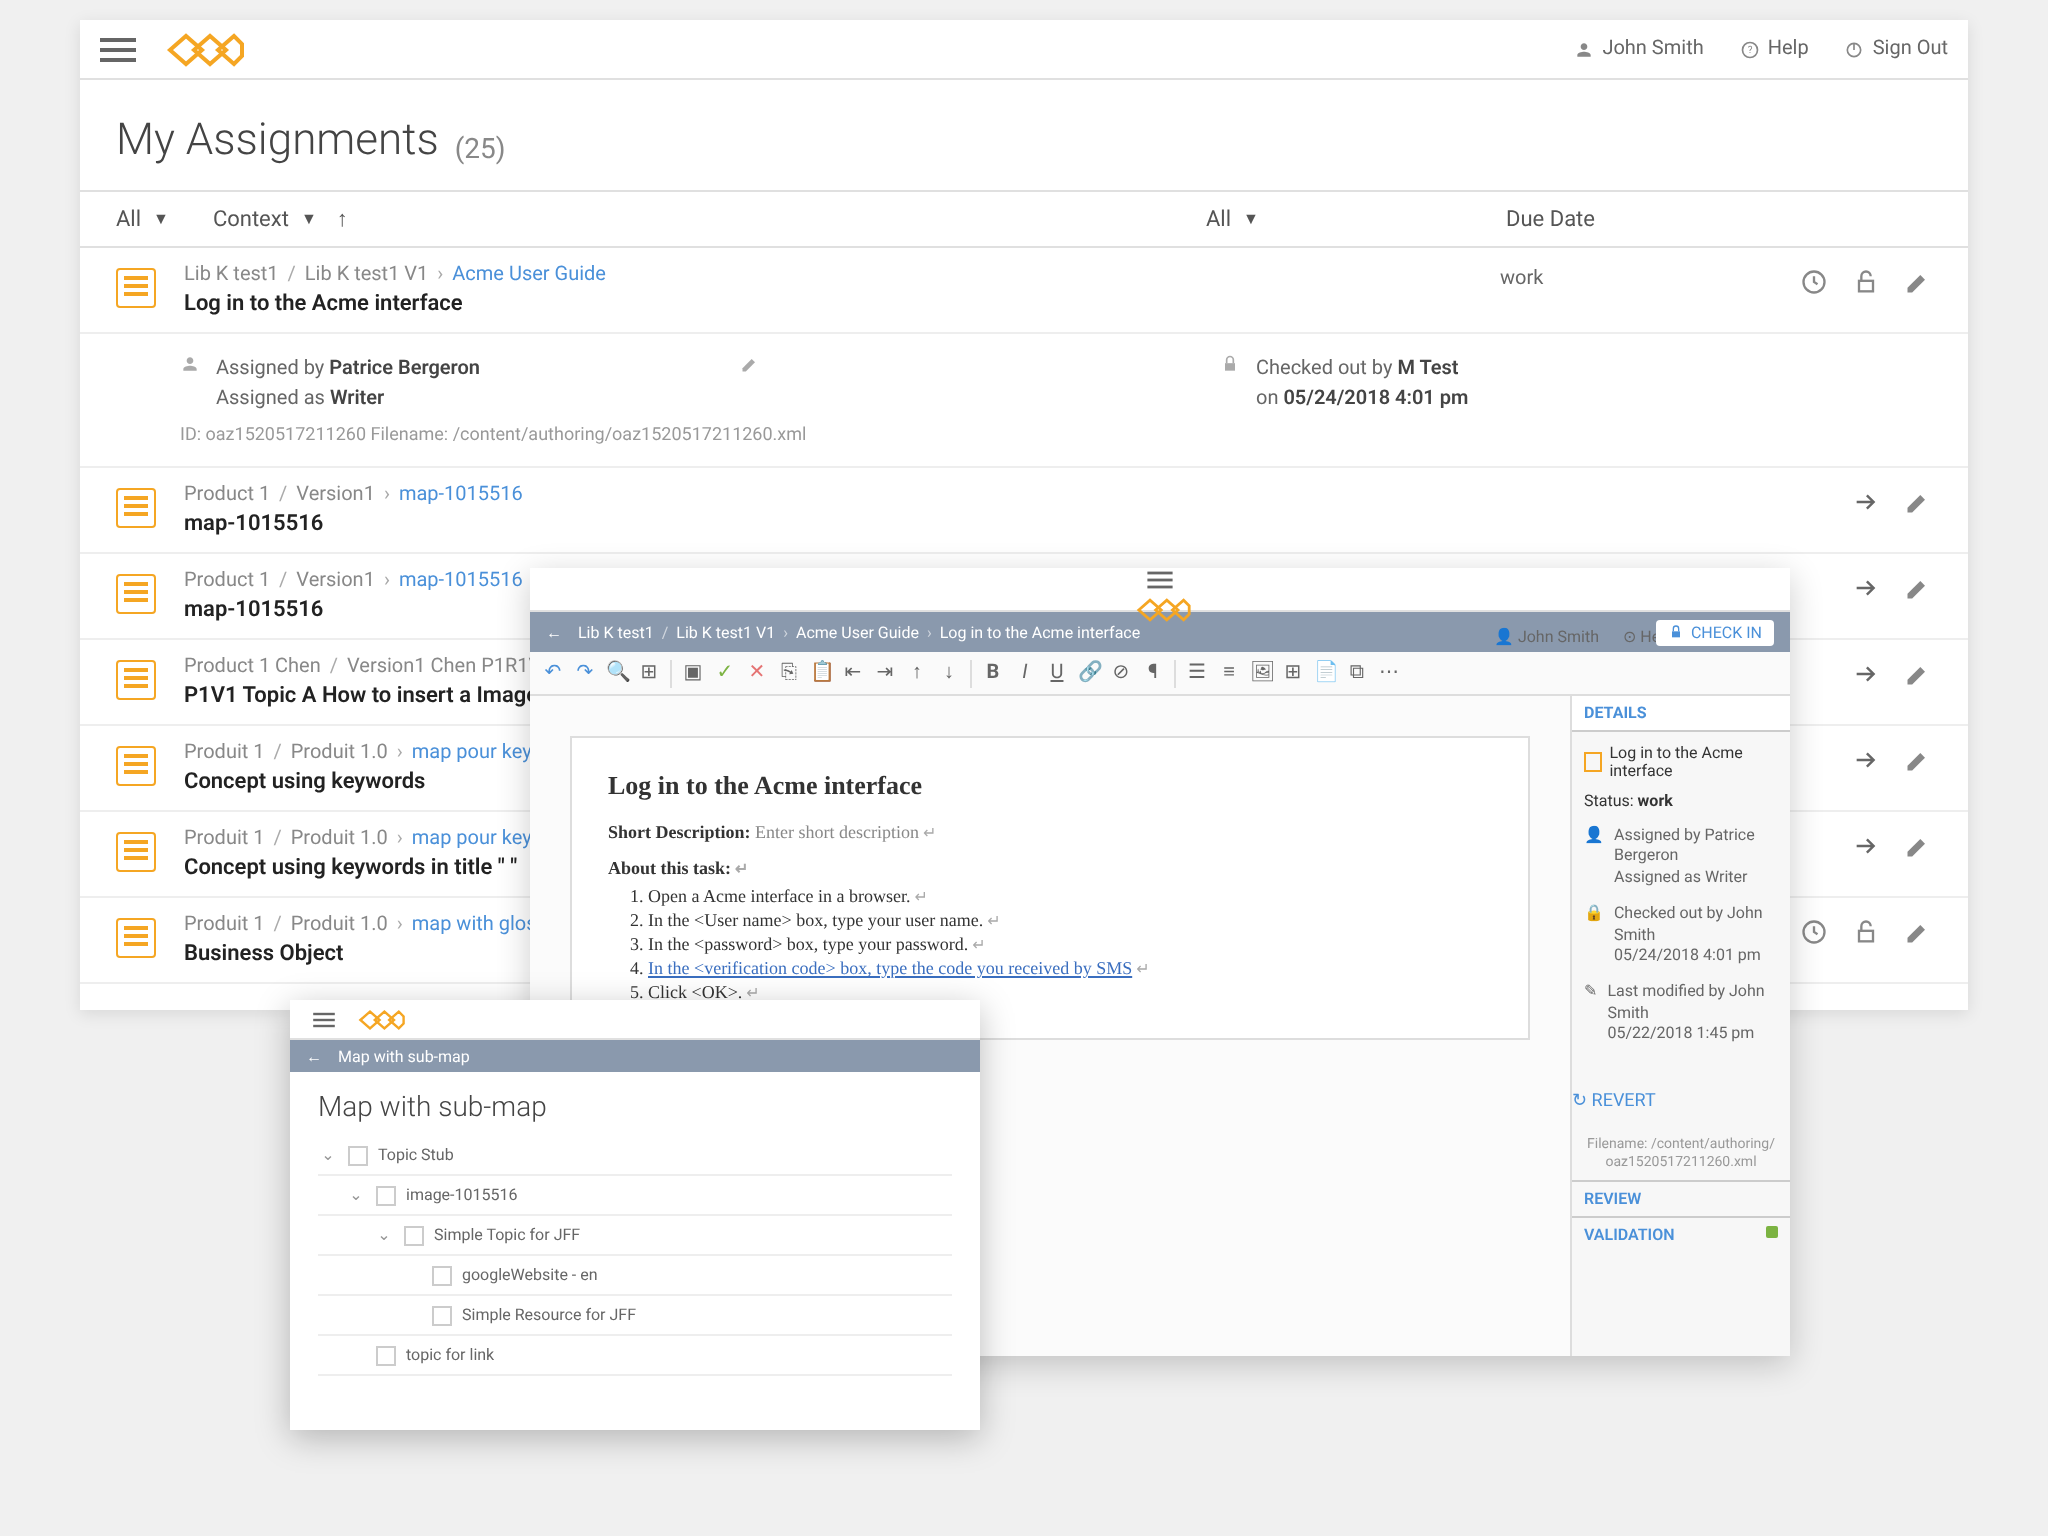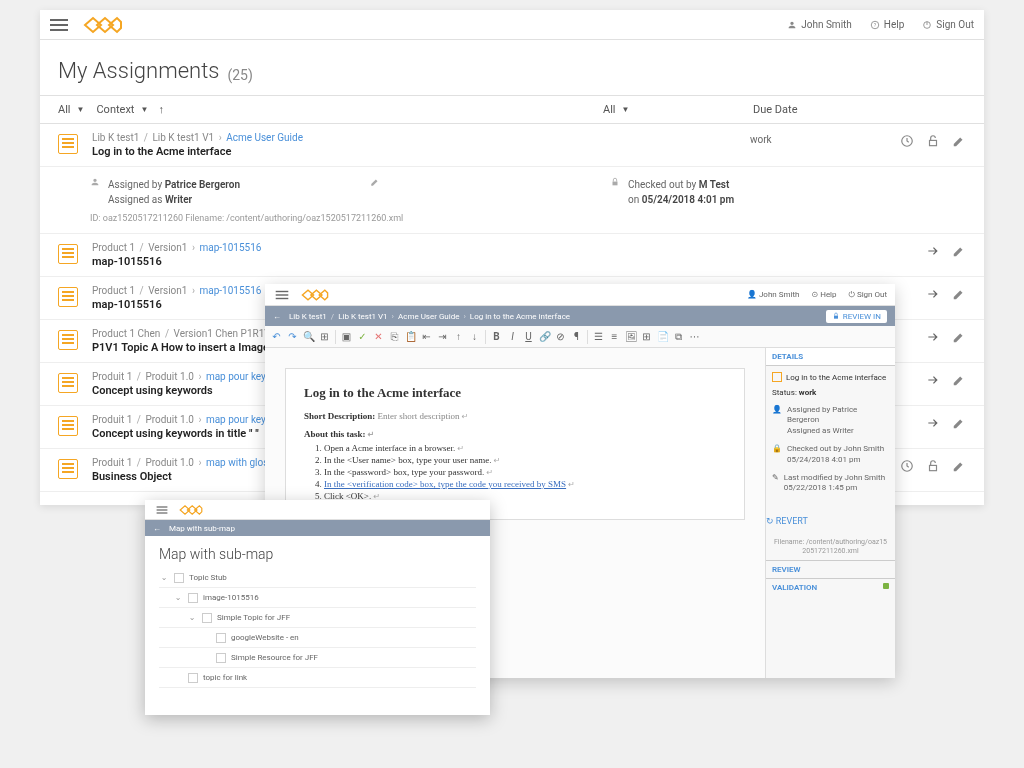--- a/index.html
+++ b/index.html
@@ -42,21 +42,21 @@
 .expanded .meta-row { display: flex; margin-bottom: 6px; }
 .expanded .meta-col { display: flex; align-items: flex-start; gap: 8px; }
 .expanded .meta-col.c1 { width: 280px; }
 .expanded .meta-col.c2 { width: 240px; }
 .expanded .meta-text div { line-height: 1.5; }
 .expanded .id-line { color: #999; font-size: 9px; margin-top: 6px; }
 .bold { font-weight: 600; color: #444; }
 
 
 .editor-window { position: absolute; left: 265px; top: 284px; width: 630px; height: 394px; background: #fff; box-shadow: 0 4px 16px rgba(0,0,0,0.2); font-size: 9px; }
-.editor-topbar { height: 22px; border-bottom: 1px solid #e0e0e0; display: flex; align-items: center; padding: 0 8px; }
+.editor-topbar { height: 22px; border-bottom: 1px solid #e0e0e0; display: flex; align-items: center; padding: 0 8px; flex-direction: column; }
 .editor-topbar .r { margin-left: auto; display: flex; gap: 12px; font-size: 8px; color: #666; }
 .editor-bc { height: 20px; background: #8a99ad; color: #fff; display: flex; align-items: center; padding: 0 8px; font-size: 8px; }
 .editor-bc .back { margin-right: 8px; }
 .editor-bc .crumbs { flex: 1; }
 .editor-bc .sep2 { margin: 0 4px; opacity: 0.6; }
 .checkin-btn { background: #fff; color: #4a90d9; border-radius: 2px; padding: 2px 6px; font-size: 8px; display: flex; align-items: center; gap: 3px; }
 .editor-toolbar { height: 22px; border-bottom: 1px solid #ddd; display: flex; align-items: center; padding: 0 6px; gap: 5px; background: #fafafa; }
 .editor-toolbar .tb { width: 11px; height: 11px; color: #666; font-size: 10px; text-align: center; line-height: 11px; }
 .editor-toolbar .sep3 { width: 1px; height: 14px; background: #ddd; }
 .editor-body { display: flex; height: calc(100% - 64px); }
@@ -65,21 +65,21 @@
 .doc h1 { font-size: 13px; font-weight: 700; margin-bottom: 10px; }
 .doc .sd { font-size: 9px; margin-bottom: 8px; }
 .doc .sd b { font-weight: 700; }
 .doc .about { font-size: 9px; font-weight: 700; margin-bottom: 4px; }
 .doc .tolog { font-size: 9px; margin-bottom: 4px; }
 .doc ol { margin-left: 20px; font-size: 9px; }
 .doc ol li { margin-bottom: 2px; }
 .doc .hl { text-decoration: underline; color: #3a6ebf; }
 .doc .arrow::after { content: '↵'; color: #aaa; font-size: 8px; margin-left: 2px; }
 
-.details-panel { width: 130px; border-left: 1px solid #ddd; background: #f7f7f7; font-size: 8px; }
+.details-panel { width: 110px; border-left: 1px solid #ddd; background: #f7f7f7; font-size: 8px; }
 .details-panel .tab { background: #e8ecef; padding: 4px 6px; font-weight: 700; color: #4a6; border-bottom: 1px solid #ccc; color: #556; }
 .details-panel .tab.active { background: #fff; color: #4a90d9; }
 .details-panel .content { padding: 6px; }
 .details-panel .dtitle { display: flex; align-items: center; gap: 4px; margin-bottom: 6px; }
 .details-panel .dtitle .mini-icon { width: 10px; height: 10px; border: 1px solid #f5a623; }
 .details-panel .status-line { margin-bottom: 8px; }
 .details-panel .meta-block { display: flex; gap: 5px; margin-bottom: 8px; color: #666; }
 .details-panel .meta-block .lines div { line-height: 1.3; }
 .details-panel .revert { color: #4a90d9; padding: 8px 0; font-size: 9px; }
 .details-panel .filename { color: #999; font-size: 7px; padding: 4px 6px; line-height: 1.3; word-break: break-all; text-align: center; }
@@ -147,21 +147,21 @@
 
   <div class="page-header">
     <span class="page-title">My Assignments</span>
     <span class="page-count">(25)</span>
   </div>
 
   <div class="filters">
     <div class="col col1">
       <span>All</span>
       <span class="caret">▼</span>
-      <span style="margin-left:6px">Context</span>
+      <span style="margin-left:16px">Context</span>
       <span class="caret">▼</span>
       <span style="margin-left:4px">↑</span>
     </div>
     <div class="col col2">
       <span>All</span>
       <span class="caret">▼</span>
     </div>
     <div class="col col3">
       <span>Due Date</span>
     </div>
@@ -346,21 +346,21 @@
   <div class="editor-bc">
     <span class="back">←</span>
     <span class="crumbs">
       <span>Lib K test1</span><span class="sep2">/</span><span>Lib K test1 V1</span><span class="sep2">›</span><span>Acme User Guide</span><span class="sep2">›</span><span>Log in to the Acme interface</span>
     </span>
     <div class="checkin-btn">
       <svg width="8" height="8" viewBox="0 0 24 24">
           <rect x="6" y="11" width="12" height="9" fill="#4a90d9"></rect>
           <path d="M8 11V7a4 4 0 018 0v4" fill="none" stroke="#4a90d9" stroke-width="2"></path>
         </svg>
-      <span>REVIEW IN</span>
+      <span>CHECK IN</span>
     </div>
   </div>
   <div class="editor-toolbar">
     <span class="tb" style="color:#4a90d9">↶</span>
     <span class="tb" style="color:#4a90d9">↷</span>
     <span class="tb" style="color:#4a90d9">🔍</span>
     <span class="tb">⊞</span>
     <span class="sep3"></span>
     <span class="tb">▣</span>
     <span class="tb" style="color:#7cb342">✓</span>

